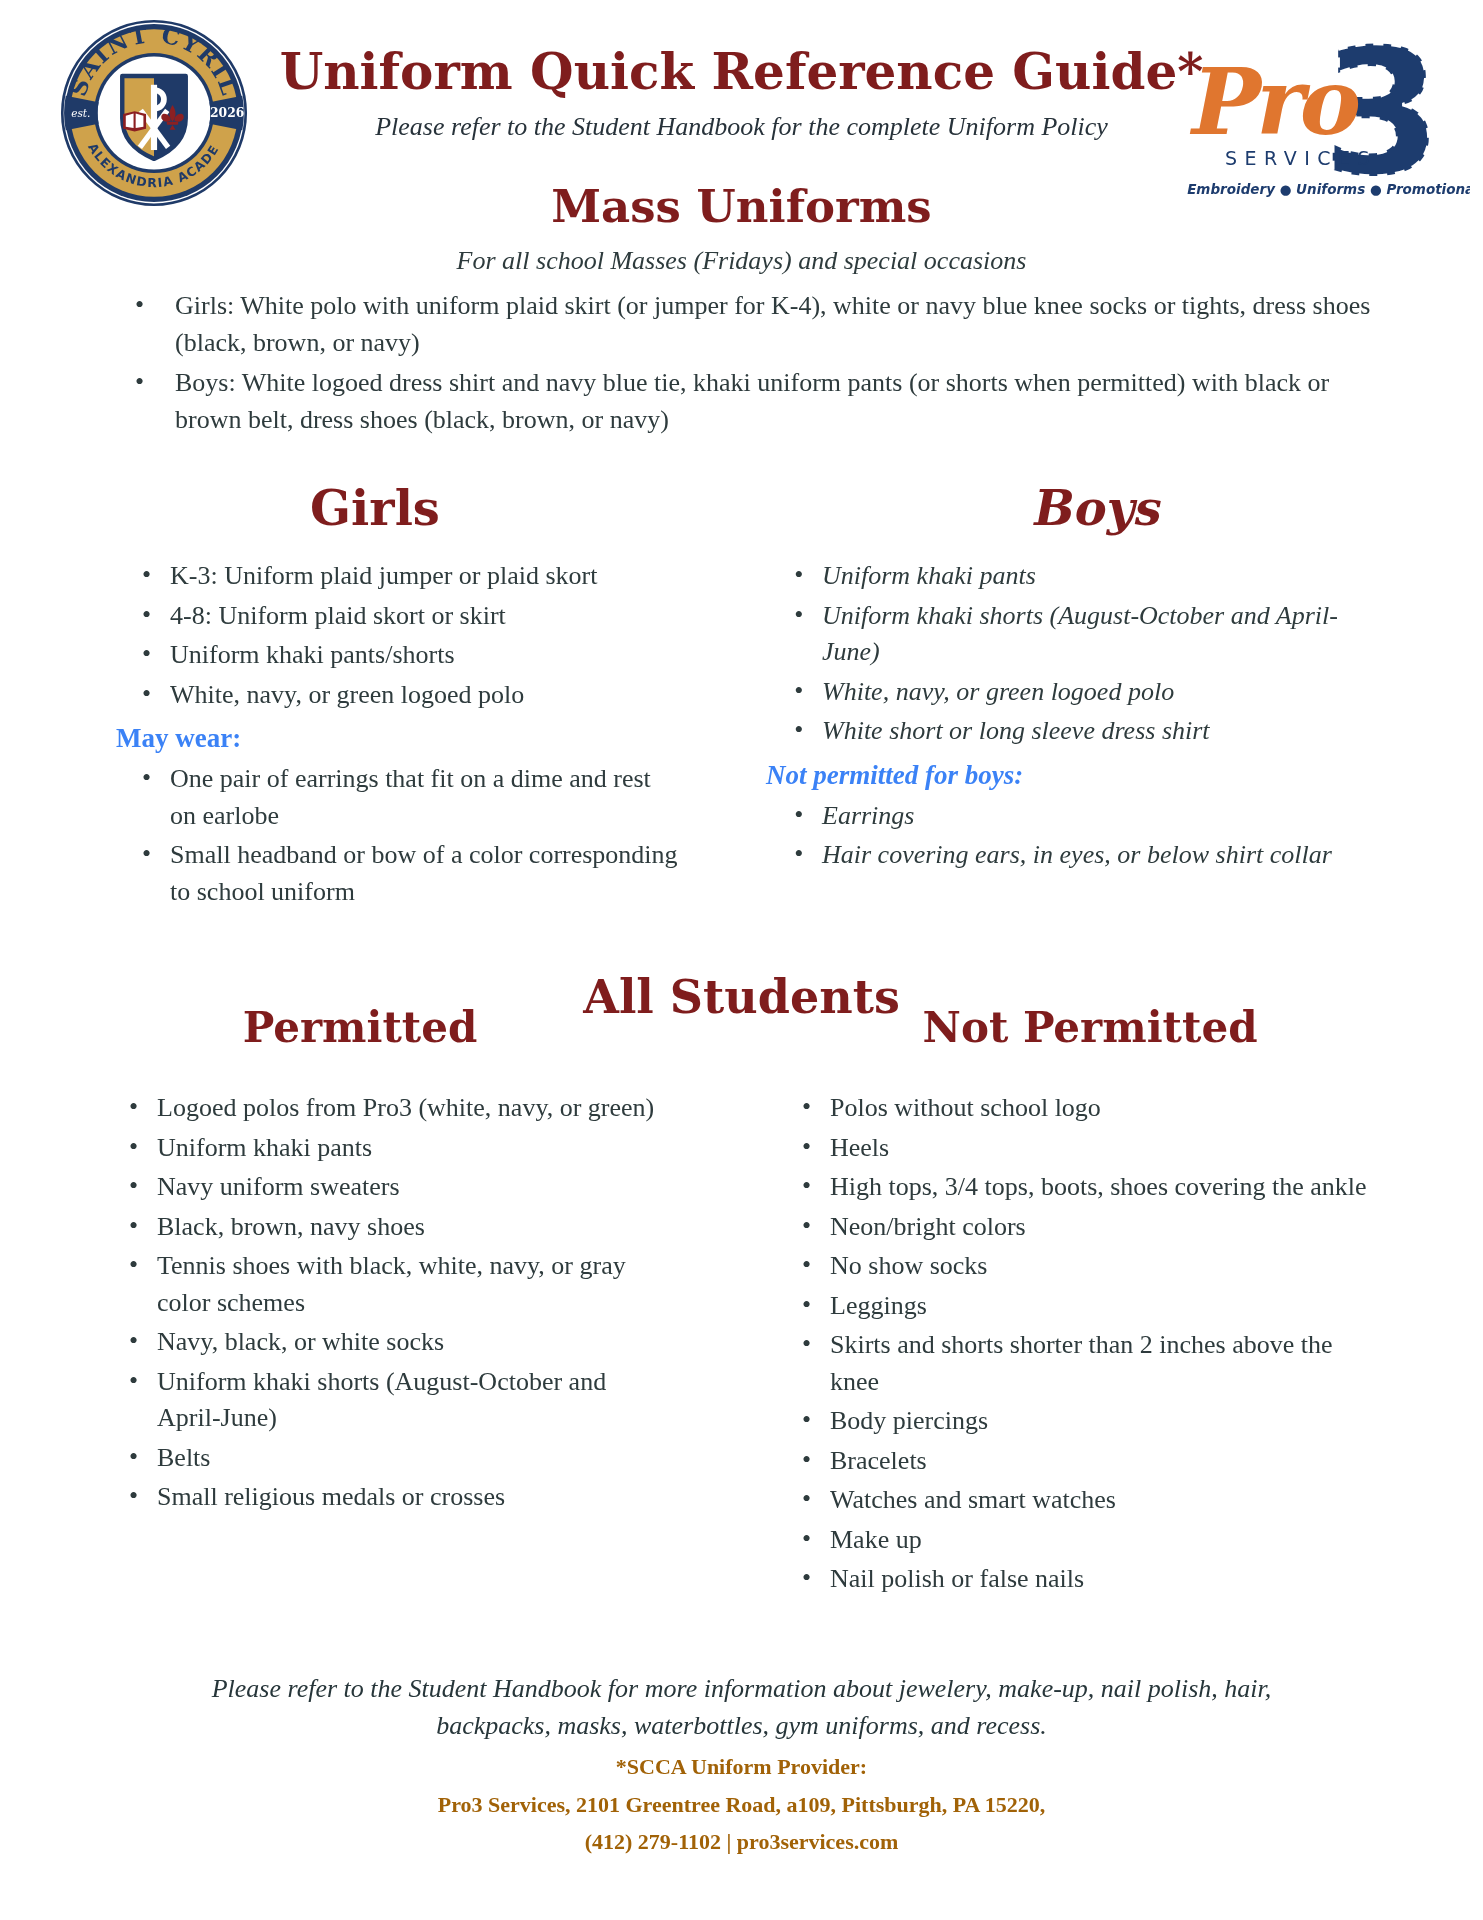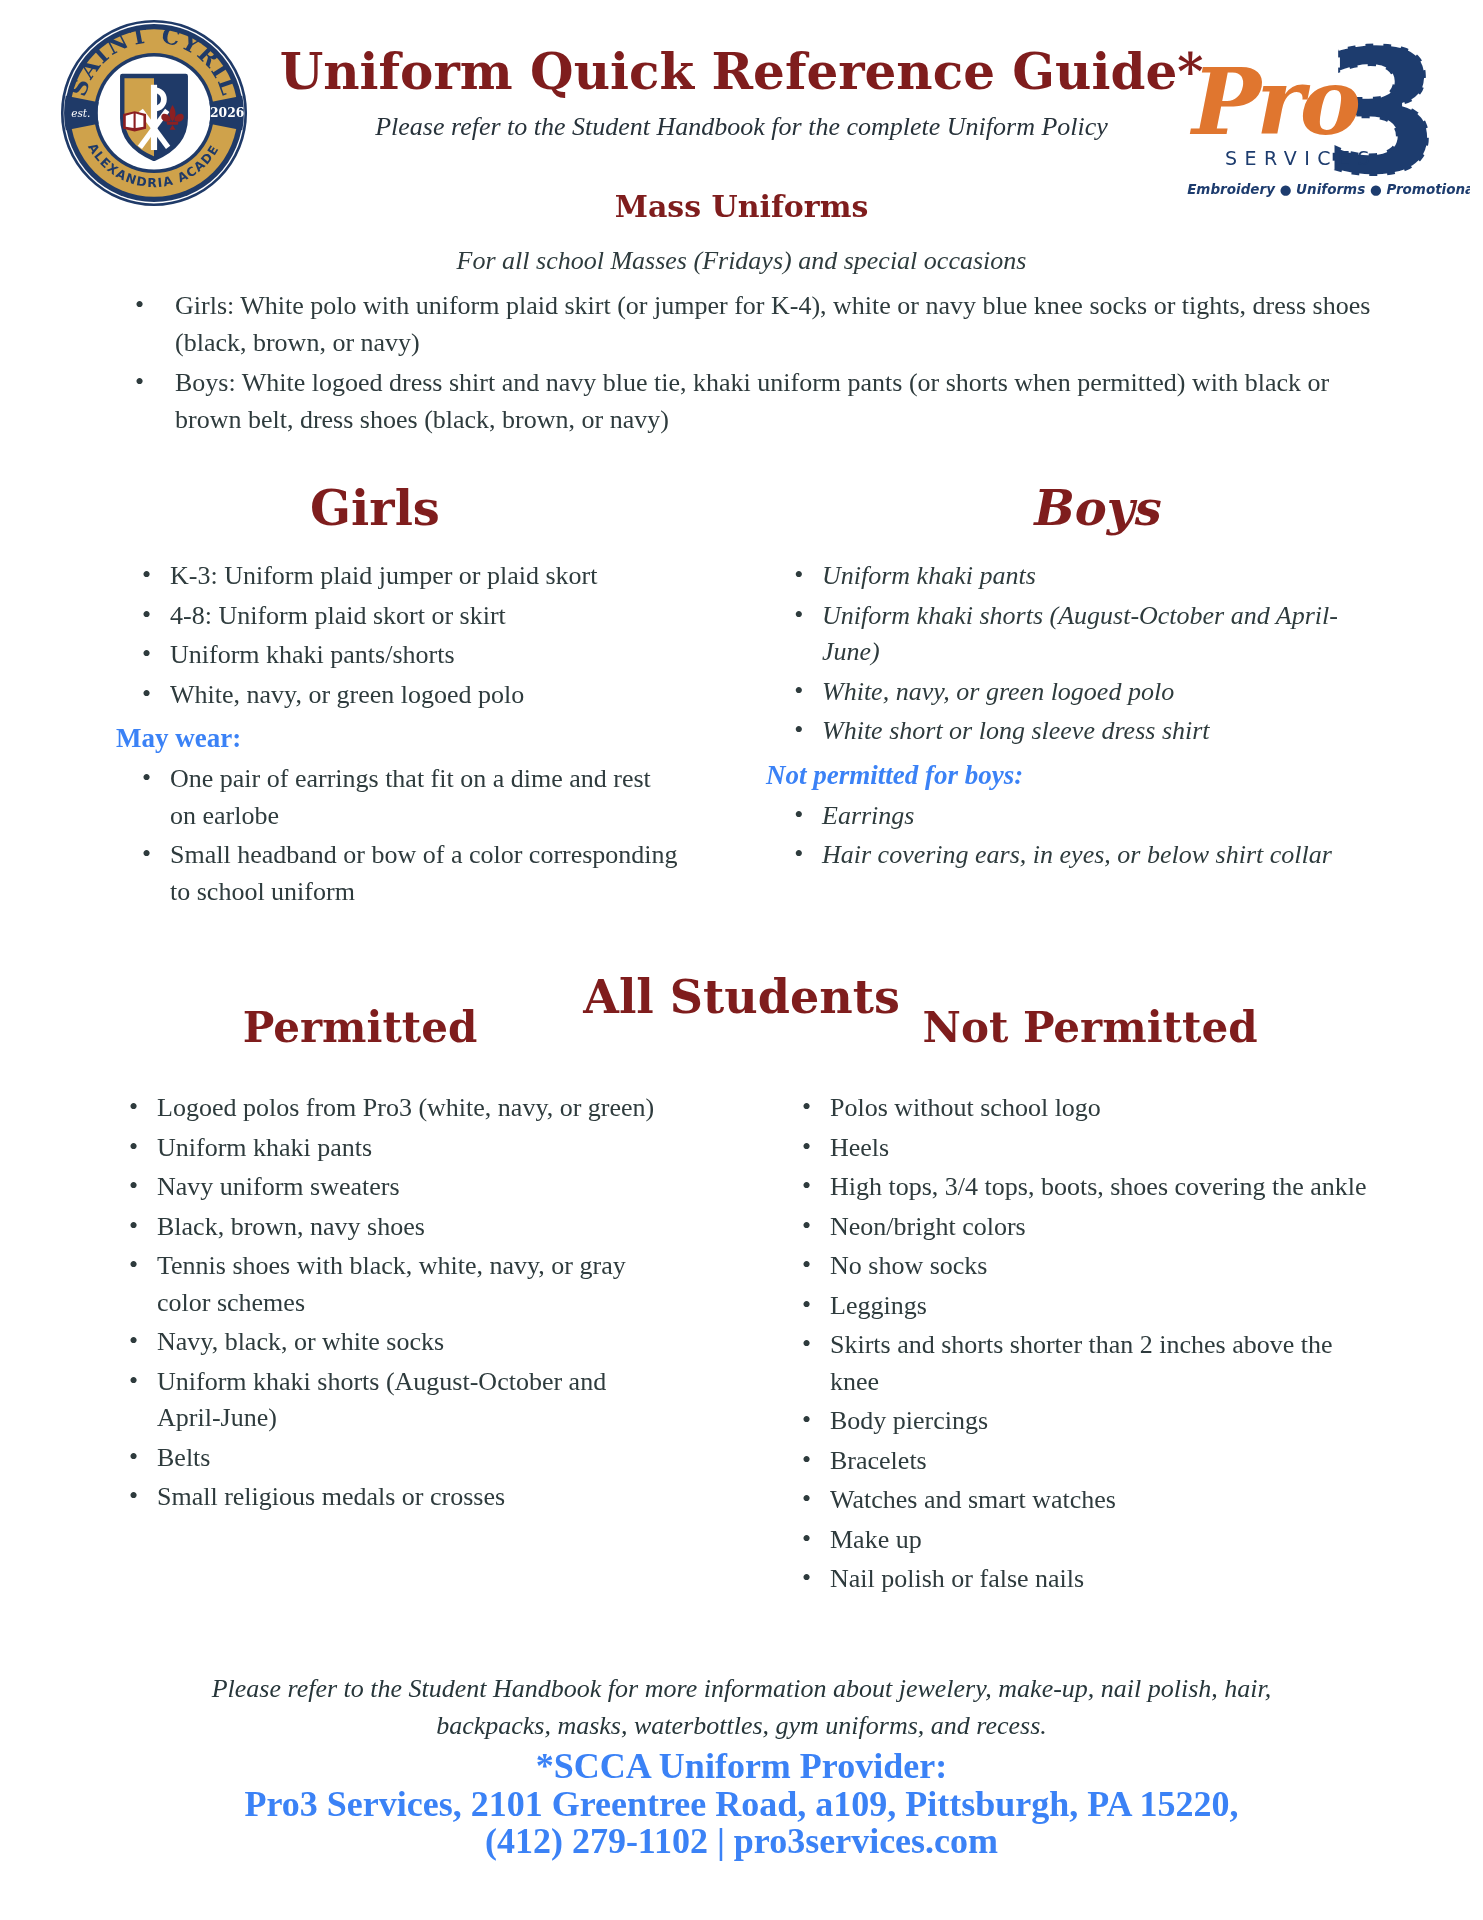--- a/index.html
+++ b/index.html
@@ -3,21 +3,21 @@
 <meta charset="utf-8">
 <style>
   html,body{margin:0;padding:0;background:#fff;}
   .page{position:relative;width:1483px;height:1920px;background:#ffffff;overflow:hidden;
         font-family:"Liberation Serif",serif;color:#2e3b3d;}
   .abs{position:absolute;}
   .center{left:0;right:0;text-align:center;}
   h1,h2,h3{margin:0;font-family:"DejaVu Serif",serif;font-weight:bold;color:#7f1d1d;}
   .doc-title{top:44px;font-size:50px;line-height:1.1;}
   .doc-subtitle{top:112px;font-size:26px;font-style:italic;color:#27323a;}
-  .mass-h{top:189px;font-size:30px;}
+  .mass-h{top:180px;font-size:45px;}
   .mass-sub{top:246px;font-size:26px;font-style:italic;}
   .sec-h{font-size:48px;text-align:center;}
   .sub-h{font-size:42px;text-align:center;}
   .all-h{top:970px;font-size:46px;}
   ul{list-style:none;margin:0;padding:0;}
   li{position:relative;padding-left:30px;font-size:26px;line-height:36.5px;margin-bottom:3px;}
   li::before{content:"\2022";position:absolute;left:2px;top:-1px;font-size:26px;color:#2e3b3d;}
   .label{font-weight:bold;font-size:27px;line-height:38px;color:#3b82f6;}
   .mass-list{left:133px;top:288px;width:1240px;}
   .mass-list li{padding-left:42px;margin-bottom:4px;}
@@ -27,21 +27,21 @@
   .col-girls .label{margin-left:21px;}
   .col-girls ul.sub{margin-top:4px;}
   .col-boys ul{margin:22px 0 6px 26px;width:560px;}
   .col-boys ul.sub{margin-top:4px;}
   .col-perm{left:80px;top:1003px;width:560px;}
   .col-notperm{left:770px;top:1003px;width:640px;}
   .col-perm ul{margin:38px 0 0 47px;width:545px;}
   .col-notperm ul{margin:38px 0 0 30px;width:575px;}
   .footer-note{top:1670px;font-size:26px;font-style:italic;line-height:37px;color:#27363a;}
   .footer-note .inner{width:1080px;margin:0 auto;}
-  .footer-provider{top:1748px;font-size:36px;font-weight:bold;line-height:37.5px;color:#3b82f6;
+  .footer-provider{top:1748px;font-size:22px;font-weight:bold;line-height:37.5px;color:#a16207;
                    font-family:"Liberation Serif",serif;}
   .seal{left:57px;top:16px;}
   .pro3{left:1170px;top:22px;}
 </style>
 </head>
 <body>
 
 <div class="page">
 
   <div class="abs seal">

